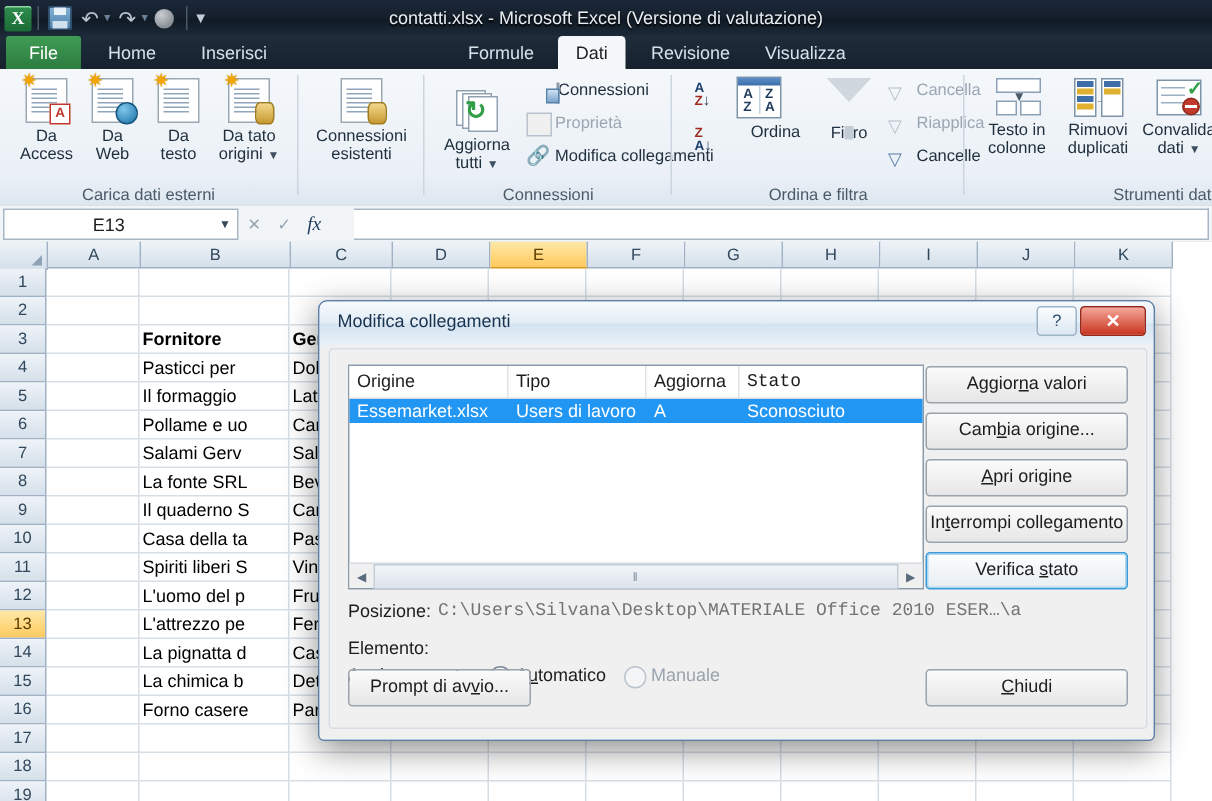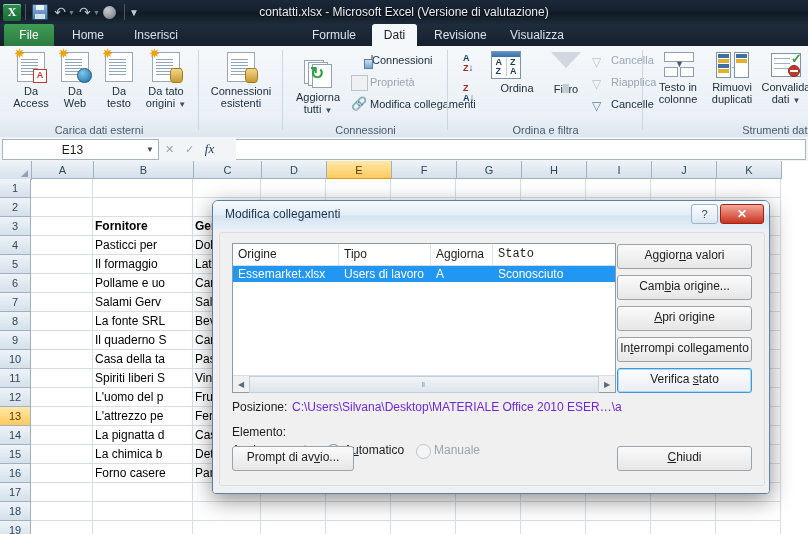--- a/index.html
+++ b/index.html
@@ -276,21 +276,21 @@
     border:1px solid #9aa3ac;border-radius:3px;
     font-size:12px;color:#1d1d1d;text-align:center;line-height:21px;cursor:default;
   }
   .dbtn.focus{
     border:1px solid #3c9ad9;box-shadow:0 0 0 1px #aad7f2 inset;
     background:linear-gradient(to bottom,#fdfdfd,#e8eef3);
   }
   .ul{text-decoration:underline;}
   
   .dlabel{position:absolute;font-size:12px;color:#1d1d1d;}
-  .dvalue{position:absolute;font-size:12px;color:#6d28d9;}
+  .dvalue{position:absolute;font-size:12px;color:#737373;font-family:Liberation Mono, monospace;}
   .radio{
     position:absolute;width:13px;height:13px;border-radius:50%;
     background:linear-gradient(to bottom,#fdfdfd,#e9edf1);border:1px solid #7b8b9a;
   }
   .radio.on:after{
     content:"";position:absolute;left:3px;top:3px;width:5px;height:5px;border-radius:50%;
     background:#1a6fc4;
   }
   .radio.dis{border:1px solid #bcc5ce;background:#f3f5f7;}
   .dis-txt{color:#9aa4ae;}

